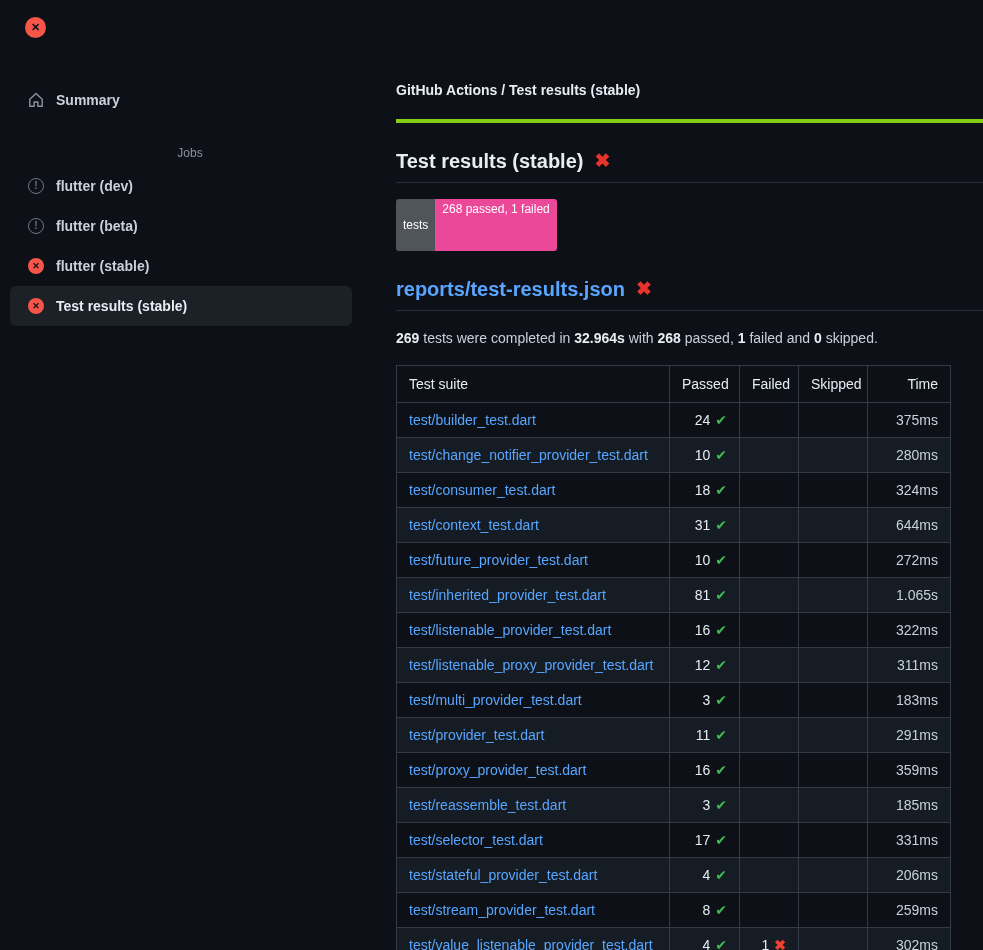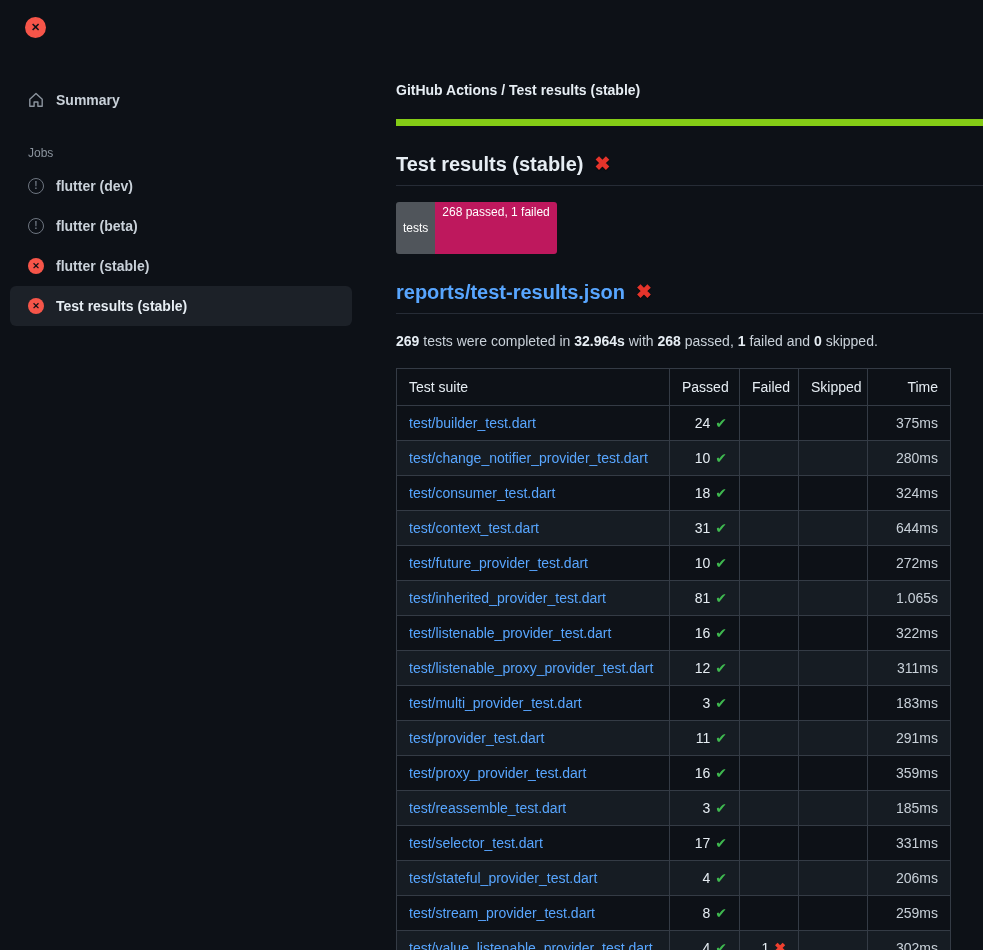--- a/index.html
+++ b/index.html
@@ -12,41 +12,41 @@
     display:flex; align-items:center; justify-content:center; font-size:11px; font-weight:700; flex:0 0 21px; }
   .page-title { font-size:20px; font-weight:600; color:#e6edf3; line-height:1.25; }
   .page-title .build { color:#848d97; font-weight:400; margin-left:6px; }
 
   
   .layout { display:flex; align-items:flex-start; }
   .sidebar { flex:0 0 396px; width:396px; padding:28px 44px 12px 10px; }
   .sidebar-item { display:flex; align-items:center; gap:12px; padding:10px 18px; border-radius:6px;
     font-weight:600; color:#c9d1d9; font-size:14px; line-height:20px; cursor:pointer; }
   .sidebar-item.selected { background:#1c2128; color:#e6edf3; }
-  .jobs-heading { color:#8b949e; font-size:12px; margin:26px 0 6px 18px; }
+  .jobs-heading { color:#8b949e; font-size:12px; margin:26px 0 6px 18px;text-align:center; }
   .icon16 { width:16px; height:16px; flex:0 0 16px; display:flex; align-items:center; justify-content:center; }
   .stop-icon { border:1.5px solid #6e7681; border-radius:50%; color:#6e7681; font-size:10px; font-weight:700; }
   .fail-icon { border-radius:50%; background:#f65549; color:#0d1117; font-size:9px; font-weight:700; }
   .home-icon svg { display:block; }
 
   
   .main { flex:1; min-width:0; padding-top:30px; }
   .breadcrumb { font-weight:700; font-size:14px; color:#e6edf3; }
   .status-line { font-size:12px; color:#8b949e; margin-top:5px; }
-  .run-header { padding-bottom:21px; border-bottom:7px solid #84cc16; }
+  .run-header { padding-bottom:21px; border-bottom:4px solid #84cc16; }
 
   h2.section { display:flex; align-items:center; gap:11px; font-size:20px; font-weight:600;
     margin-top:25px; padding-bottom:8px; border-bottom:1px solid #262c36; line-height:1.3; }
   .red-x { color:#e5342b; font-weight:700; font-size:19px; text-shadow:0 1px 1px rgba(0,0,0,.55); }
   h2.report a { color:#58a6ff; text-decoration:none; cursor:pointer; }
 
   .badge { display:inline-flex; margin-top:16px; border-radius:3px; overflow:hidden;
     font-size:12px; line-height:20px; color:#ffffff; }
   .badge-label { background:#50555b; padding:16px 7px; }
-  .badge-value { background:#be185d; padding:0 7px; }
+  .badge-value { background:#ec4899; padding:0 7px; }
 
   .summary-text { margin-top:17px; color:#c9d1d9; font-size:14px; line-height:21px; }
   .summary-text b { color:#e6edf3; }
 
   
   table.results { border-collapse:collapse; table-layout:fixed; width:554px; margin-top:16px; font-size:14px; }
   .results th, .results td { border:1px solid #343b45; line-height:20px; }
   .results th { font-weight:400; color:#e6edf3; padding:8px 12px; }
   .results td { padding:7px 12px; }
   .results th.col-suite { text-align:left; }

